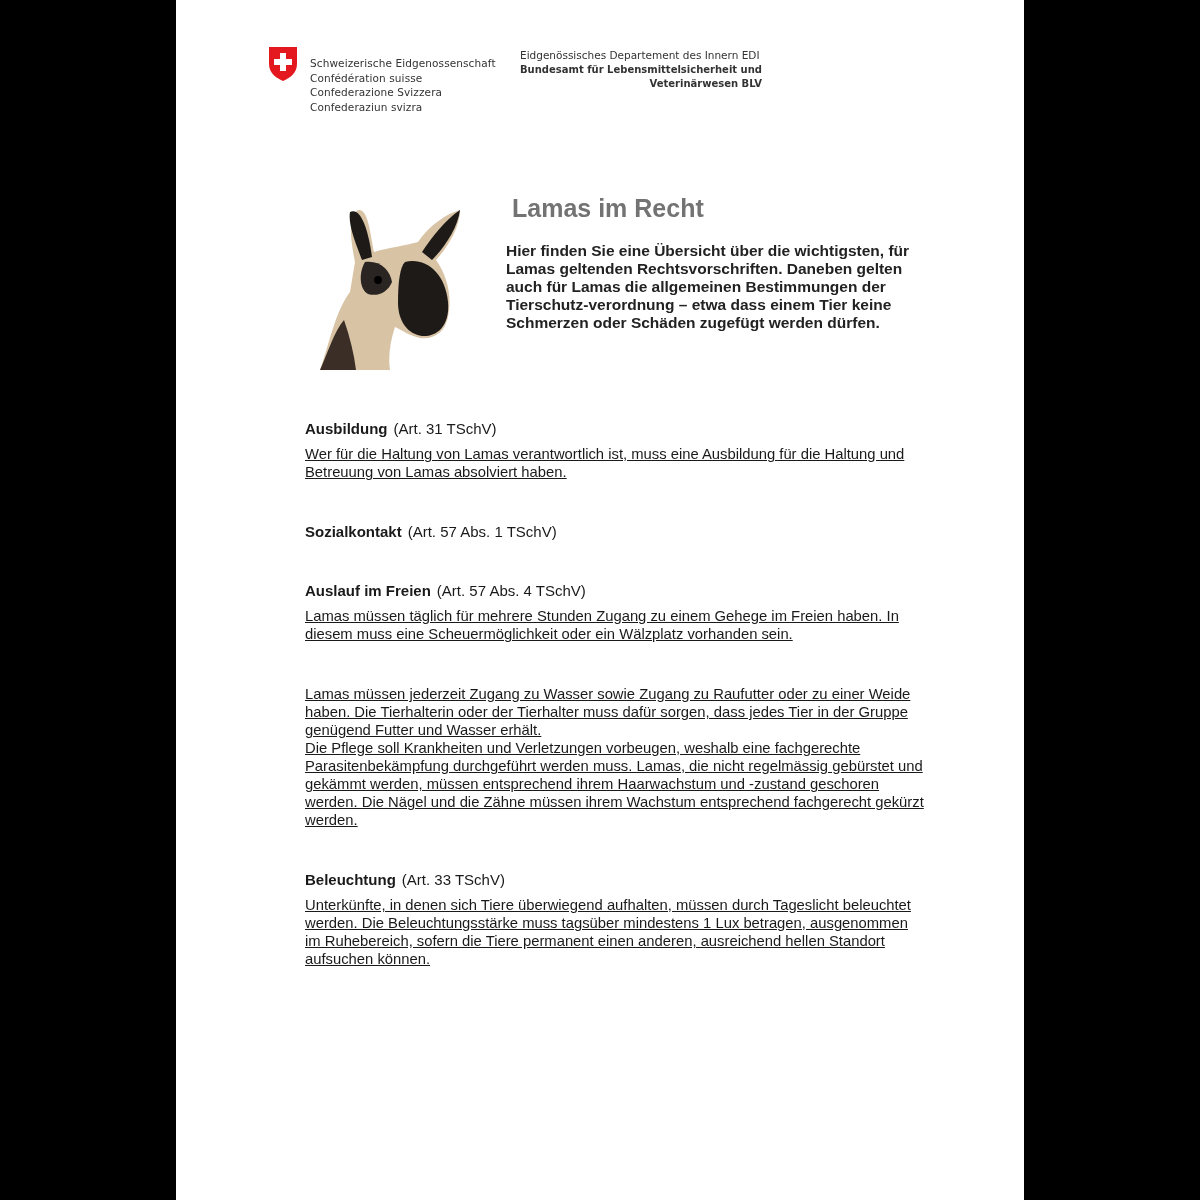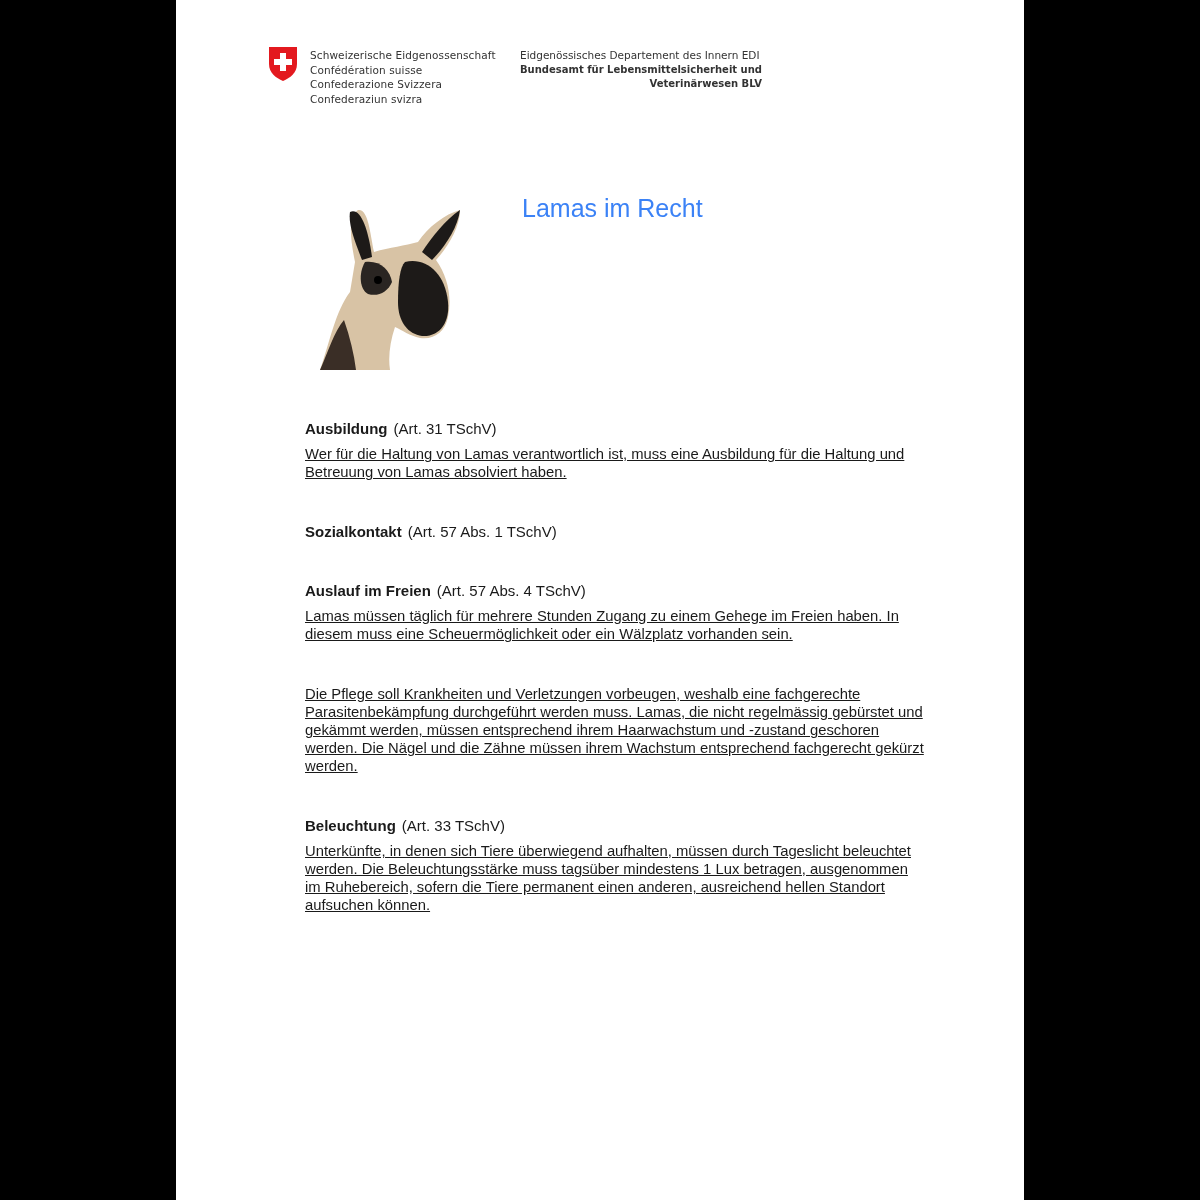--- a/index.html
+++ b/index.html
@@ -1,23 +1,23 @@
 <!DOCTYPE html>
 <html><head>
   <meta charset="utf-8">
   <style>
     html, body { margin:0; padding:0; }
     body { width:1200px; height:1200px; background:#000; position:relative; overflow:hidden; font-family:"Liberation Sans", sans-serif; color:#1a1a1a; }
     .page { position:absolute; left:176px; top:0; width:848px; height:1200px; background:#fff; }
     .logo { position:absolute; left:92px; top:46px; width:30px; height:36px; }
-    .fed { position:absolute; left:134px; top:48px; font-family:"DejaVu Sans", sans-serif; font-size:10.5px; line-height:14.5px; color:#333; letter-spacing:0.1px; }
+    .fed { position:absolute; left:134px; top:56px; font-family:"DejaVu Sans", sans-serif; font-size:10.5px; line-height:14.5px; color:#333; letter-spacing:0.1px; }
     .dept { position:absolute; left:344px; top:48px; font-family:"DejaVu Sans", sans-serif; font-size:10.5px; line-height:14.5px; color:#333; }
     .dept .b { font-weight:bold; font-size:10px;text-align:right; }
     .llama { position:absolute; left:134px; top:202px; width:160px; height:170px; }
-    .title { position:absolute; left:346px; top:194px; font-size:25px; font-weight:normal; color:#3b82f6; }
+    .title { position:absolute; left:336px; top:194px; font-size:25px; font-weight:bold; color:#737373; }
     .intro { position:absolute; left:330px; top:242px; width:430px; font-size:15.5px; font-weight:bold; line-height:18px; color:#222; }
     .intro p { margin:0 0 18px 0; }
     .sections { position:absolute; left:129px; top:420px; width:620px; }
     .sec { margin-bottom:42px; }
     .sec-h { font-size:15px; margin-bottom:8px; }
     .sec-h .t { font-weight:bold; }
     .sec-h .r { margin-left:6px; }
     .sec-b { font-size:14.8px; line-height:18px; }
     .sec-b p { margin:0;text-decoration:underline; }
     .footer { position:absolute; left:121px; top:1216px; font-size:9px; color:#333; }
@@ -52,20 +52,21 @@
     <path d="M150 8 C148 25 135 45 122 58 L112 50 C122 35 135 18 150 8 Z" fill="#1d1a18"></path>
     <path d="M95 60 C115 55 135 70 138 100 C140 120 130 135 112 134 C98 132 88 120 88 100 C88 80 90 65 95 60 Z" fill="#1d1a18"></path>
     <path d="M55 60 C70 58 80 68 82 80 C78 90 68 95 58 92 C50 88 48 72 55 60 Z" fill="#2a2522"></path>
     <path d="M10 168 C18 150 24 130 34 118 C40 135 44 152 46 168 Z" fill="#3a2e26"></path>
     <circle cx="68" cy="78" r="4" fill="#000"></circle>
   </svg>
 
   <div class="title">Lamas im Recht</div>
 
   <div class="intro">
+    <p>Hier finden Sie eine Übersicht über die wichtigsten, für Lamas geltenden Rechtsvorschriften. Daneben gelten auch für Lamas die allgemeinen Bestimmungen der Tierschutz-verordnung – etwa dass einem Tier keine Schmerzen oder Schäden zugefügt werden dürfen.</p>
   </div>
 
   <div class="sections">
     <div class="sec">
       <div class="sec-h">
         <span class="t">Ausbildung</span><span class="r">(Art. 31 TSchV)</span>
       </div>
       <div class="sec-b">
         <p>Wer für die Haltung von Lamas verantwortlich ist, muss eine Ausbildung für die Haltung und Betreuung von Lamas absolviert haben.</p>
       </div>
@@ -81,20 +82,21 @@
       <div class="sec-h">
         <span class="t">Auslauf im Freien</span><span class="r">(Art. 57 Abs. 4 TSchV)</span>
       </div>
       <div class="sec-b">
         <p>Lamas müssen täglich für mehrere Stunden Zugang zu einem Gehege im Freien haben. In diesem muss eine Scheuermöglichkeit oder ein Wälzplatz vorhanden sein.</p>
       </div>
     </div>
 
     <div class="sec">
       <div class="sec-b">
+        <p>Lamas müssen jederzeit Zugang zu Wasser sowie Zugang zu Raufutter oder zu einer Weide haben. Die Tierhalterin oder der Tierhalter muss dafür sorgen, dass jedes Tier in der Gruppe genügend Futter und Wasser erhält.</p>
         <p>Die Pflege soll Krankheiten und Verletzungen vorbeugen, weshalb eine fachgerechte Parasitenbekämpfung durchgeführt werden muss. Lamas, die nicht regelmässig gebürstet und gekämmt werden, müssen entsprechend ihrem Haarwachstum und -zustand geschoren werden. Die Nägel und die Zähne müssen ihrem Wachstum entsprechend fachgerecht gekürzt werden.</p>
       </div>
     </div>
 
     <div class="sec">
       <div class="sec-h">
         <span class="t">Beleuchtung</span><span class="r">(Art. 33 TSchV)</span>
       </div>
       <div class="sec-b">
         <p>Unterkünfte, in denen sich Tiere überwiegend aufhalten, müssen durch Tageslicht beleuchtet werden. Die Beleuchtungsstärke muss tagsüber mindestens 1 Lux betragen, ausgenommen im Ruhebereich, sofern die Tiere permanent einen anderen, ausreichend hellen Standort aufsuchen können.</p>

